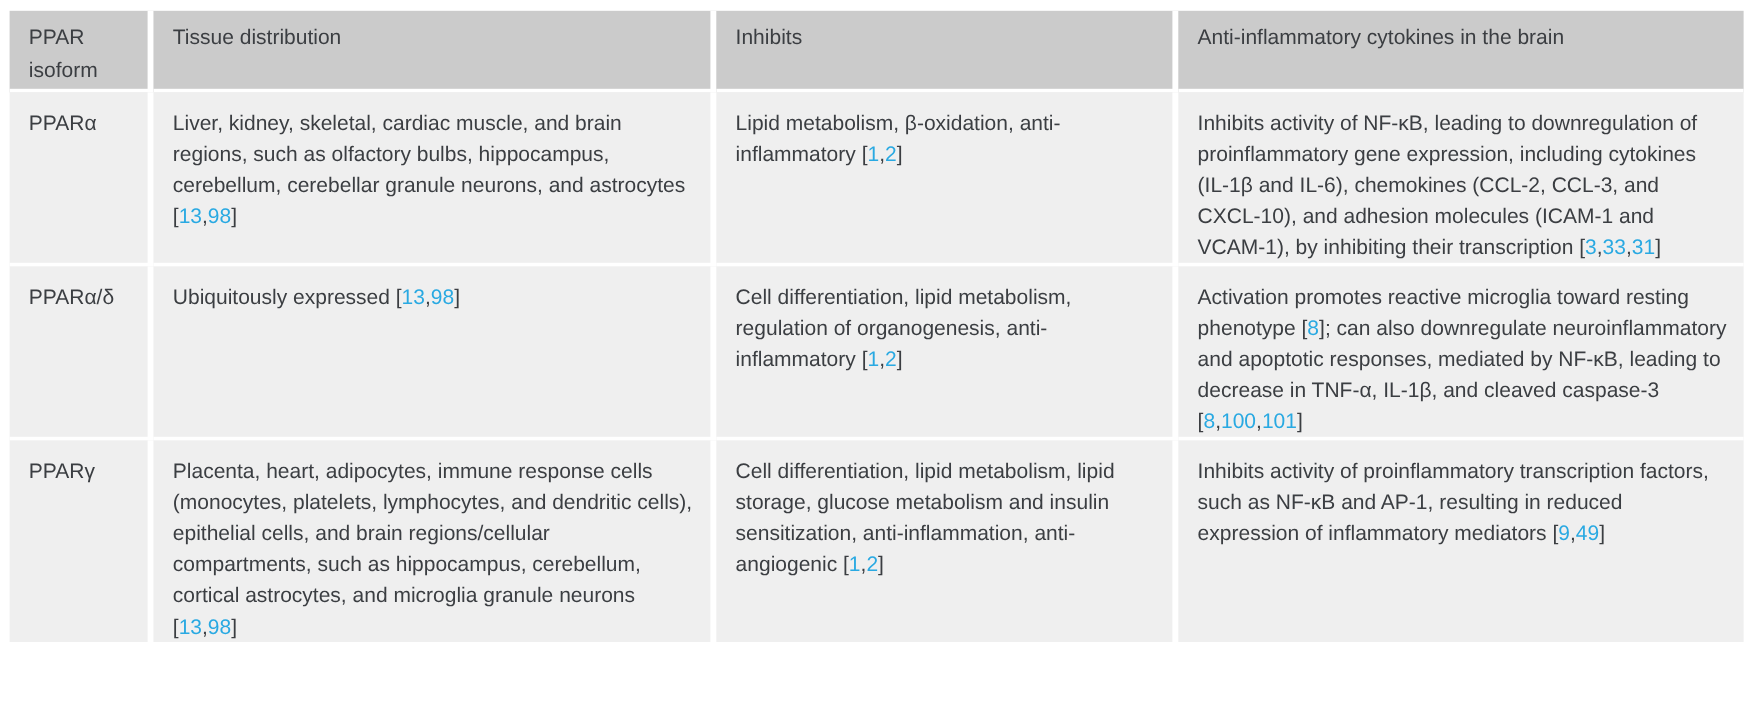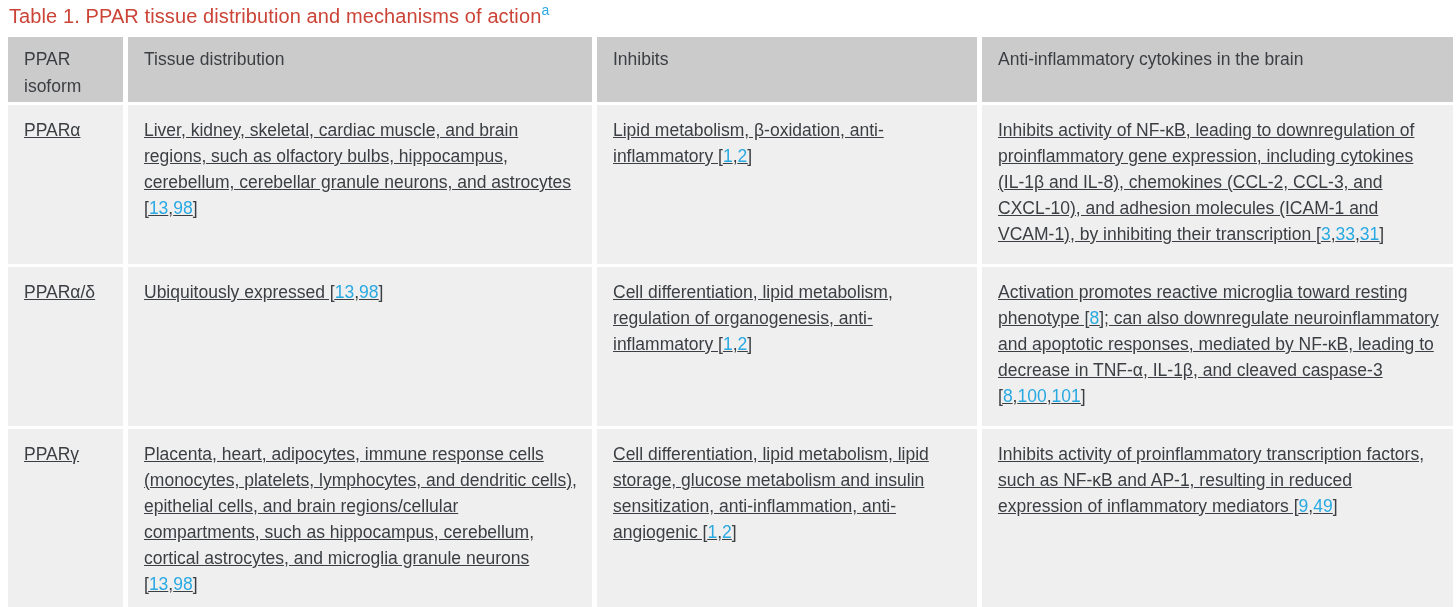--- a/index.html
+++ b/index.html
@@ -47,35 +47,33 @@
   .ppar-table th {
     background: #cbcbcb;
     line-height: 27px;
     padding: 9px 14px 2px 16px;
     height: 65px;
     border-bottom: 3px solid #ffffff;
   }
   .ppar-table td {
     background: #efefef;
     line-height: 26px;
-    padding: 12px 14px 17px 16px;
-    text-decoration: underline;
+    padding: 12px 14px 0 16px;
   }
   .ppar-table tr td { border-bottom: 3px solid #ffffff; }
   .ppar-table tr:last-child td { border-bottom: none; }
   .ppar-table th:not(:last-child),
   .ppar-table td:not(:last-child) { border-right: 5px solid #ffffff; }
   .ref { color: #29a9e2; }
 </style>
 </head>
 <body>
 
 <div class="page">
 
-  <h2 class="table-title"><span>Table 1. PPAR tissue distribution and mechanisms of action</span><span class="fn-marker">a</span></h2>
 
   <table class="ppar-table">
     <colgroup>
       <col style="width:120px">
       <col style="width:469px">
       <col style="width:385px">
       <col style="width:471px">
     </colgroup>
     <thead>
       <tr>
@@ -83,21 +81,21 @@
         <th>Tissue distribution</th>
         <th>Inhibits</th>
         <th>Anti-inflammatory cytokines in the brain</th>
       </tr>
     </thead>
     <tbody>
       <tr>
         <td>PPARα</td>
         <td><span>Liver, kidney, skeletal, cardiac muscle, and brain regions, such as olfactory bulbs, hippocampus, cerebellum, cerebellar granule neurons, and astrocytes [</span><span class="ref">13</span><span>,</span><span class="ref">98</span><span>]</span></td>
         <td><span>Lipid metabolism, β-oxidation, anti-inflammatory [</span><span class="ref">1</span><span>,</span><span class="ref">2</span><span>]</span></td>
-        <td><span>Inhibits activity of NF-κB, leading to downregulation of proinflammatory gene expression, including cytokines (IL-1β and IL-8), chemokines (CCL-2, CCL-3, and CXCL-10), and adhesion molecules (ICAM-1 and VCAM-1), by inhibiting their transcription [</span><span class="ref">3</span><span>,</span><span class="ref">33</span><span>,</span><span class="ref">31</span><span>]</span></td>
+        <td><span>Inhibits activity of NF-κB, leading to downregulation of proinflammatory gene expression, including cytokines (IL-1β and IL-6), chemokines (CCL-2, CCL-3, and CXCL-10), and adhesion molecules (ICAM-1 and VCAM-1), by inhibiting their transcription [</span><span class="ref">3</span><span>,</span><span class="ref">33</span><span>,</span><span class="ref">31</span><span>]</span></td>
       </tr>
       <tr>
         <td>PPARα/δ</td>
         <td><span>Ubiquitously expressed [</span><span class="ref">13</span><span>,</span><span class="ref">98</span><span>]</span></td>
         <td><span>Cell differentiation, lipid metabolism, regulation of organogenesis, anti-inflammatory [</span><span class="ref">1</span><span>,</span><span class="ref">2</span><span>]</span></td>
         <td><span>Activation promotes reactive microglia toward resting phenotype [</span><span class="ref">8</span><span>]; can also downregulate neuroinflammatory and apoptotic responses, mediated by NF-κB, leading to decrease in TNF-α, IL-1β, and cleaved caspase-3 [</span><span class="ref">8</span><span>,</span><span class="ref">100</span><span>,</span><span class="ref">101</span><span>]</span></td>
       </tr>
       <tr>
         <td>PPARγ</td>
         <td><span>Placenta, heart, adipocytes, immune response cells (monocytes, platelets, lymphocytes, and dendritic cells), epithelial cells, and brain regions/cellular compartments, such as hippocampus, cerebellum, cortical astrocytes, and microglia granule neurons [</span><span class="ref">13</span><span>,</span><span class="ref">98</span><span>]</span></td>

